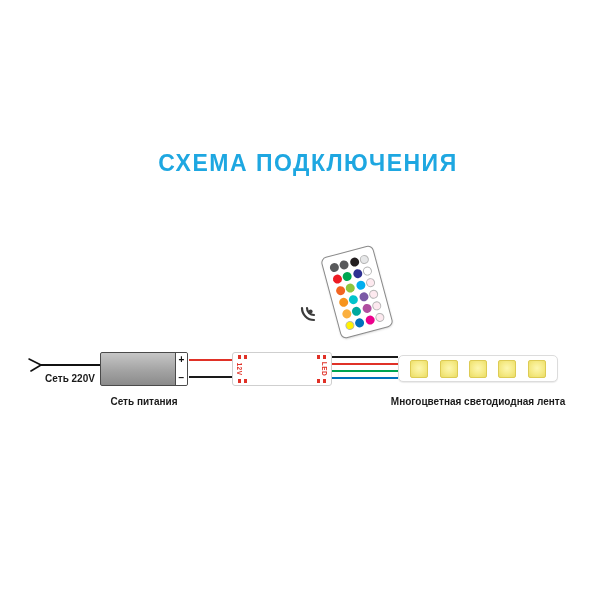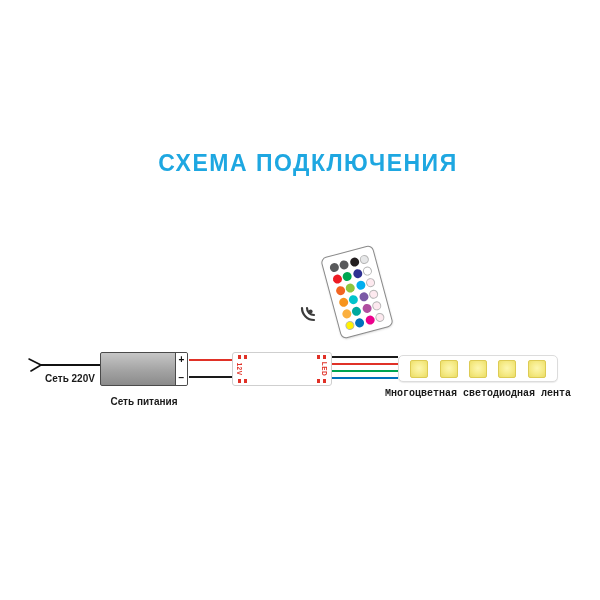--- a/index.html
+++ b/index.html
@@ -12,21 +12,21 @@
     letter-spacing:1.5px; color:var(--title-color,#1ea7e1);margin-top:33px;
   }
 
   .comp-label {
     position:absolute; font-size:10px; font-weight:bold;
     color:var(--label-color,#1a1a1a); text-align:center; line-height:1.2;
   }
   .lbl-mains      { left:28px;  top:373px; width:84px;  }
   .lbl-psu        { left:90px;  top:396px; width:108px; }
   .lbl-controller { left:210px; top:396px; width:144px; }
-  .lbl-strip      { left:383px; top:388px; width:190px;font-family:Liberation Mono, monospace; }
+  .lbl-strip      { left:383px; top:396px; width:190px; }
 
   
   .mains-wire { position:absolute; left:40px; top:364px; width:62px; height:2px; background:#111; }
   .fork { position:absolute; left:27px; top:357px; }
 
   
   .psu {
     position:absolute; left:100px; top:352px; width:88px; height:34px;
     background:linear-gradient(180deg,#c6c6c6 0%,#a3a3a3 55%,#8b8b8b 100%);
     border:1px solid #4a4a4a; border-radius:2px;

